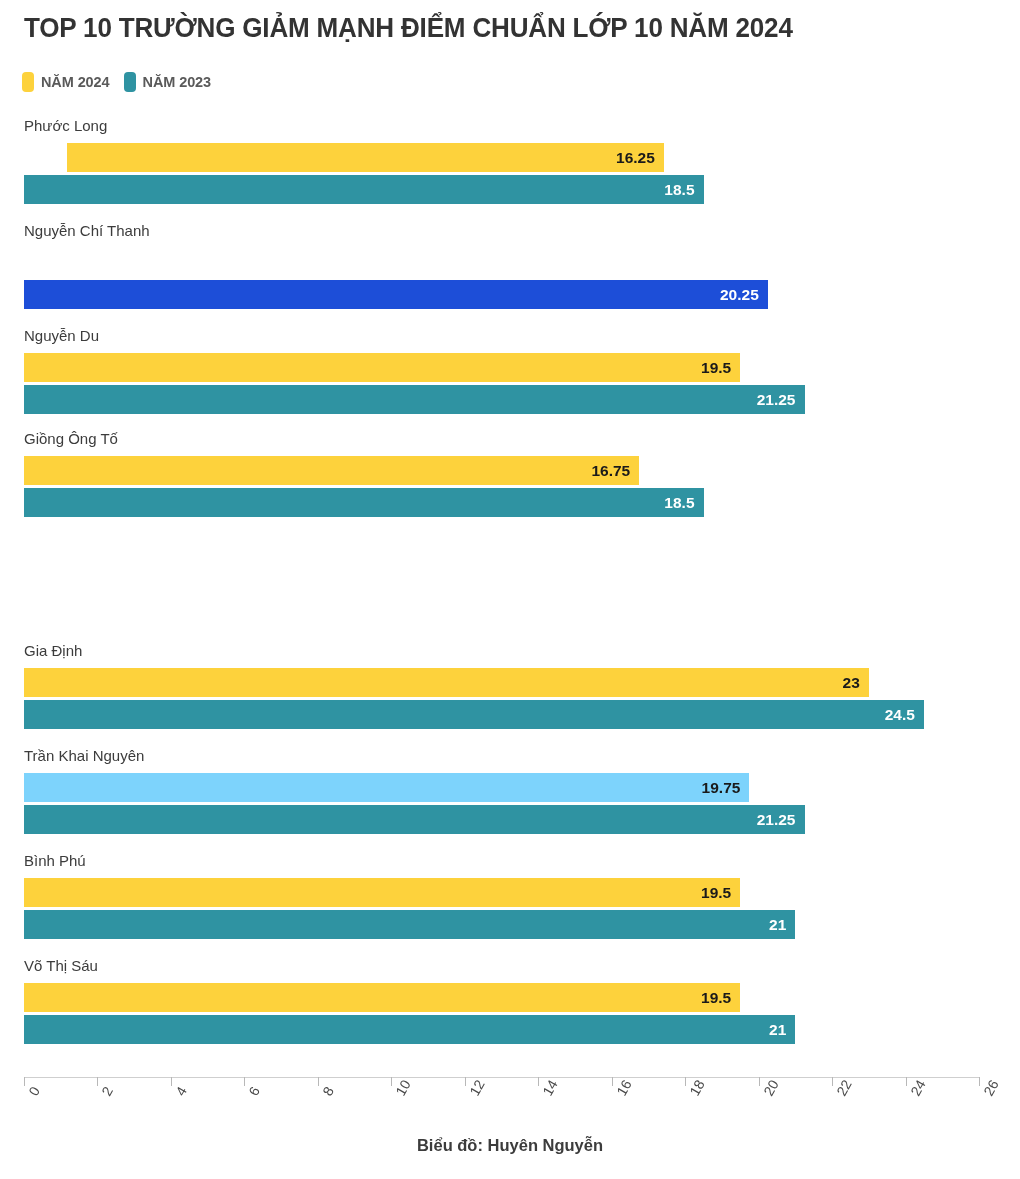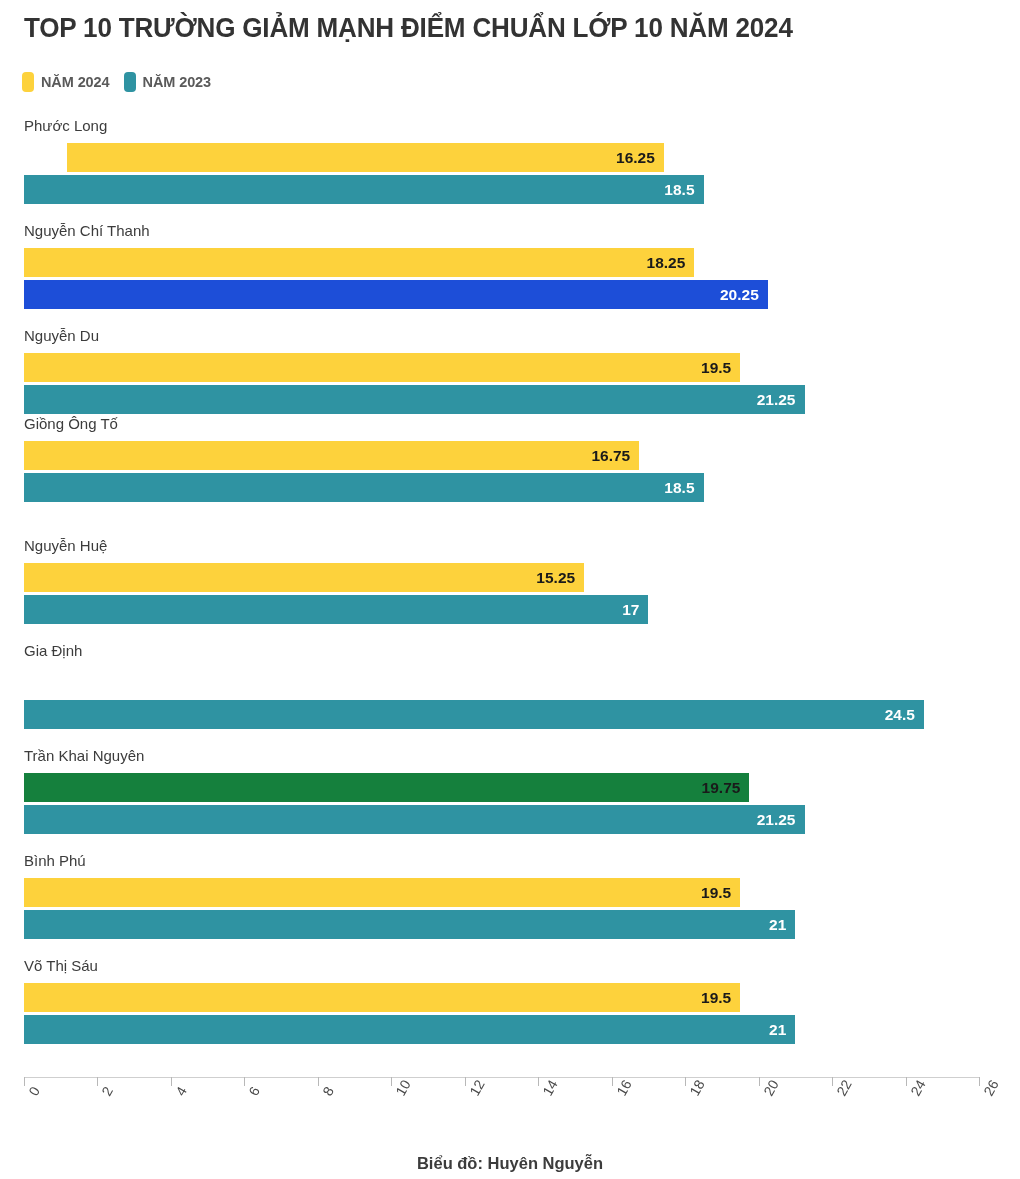--- a/index.html
+++ b/index.html
@@ -163,21 +163,20 @@
   
   .caption {
     position: absolute;
     left: 0;
     top: 1136px;
     width: 1020px;
     text-align: center;
     font-size: 16.5px;
     font-weight: bold;
     color: #3c3c3c;
-    margin-top: 18px;
   }
 </style>
 </head>
 <body>
 
 <div class="chart-root">
 
   <div class="chart-title">TOP 10 TRƯỜNG GIẢM MẠNH ĐIỂM CHUẨN LỚP 10 NĂM 2024</div>
 
   <div class="legend" id="legend">
@@ -196,63 +195,54 @@
         <div class="group-label">Phước Long</div>
         <div class="bar bar-2024" style="width: 596.862px; background: rgb(253, 210, 60); margin-left: 43px;">
           <span class="bar-value">16.25</span>
         </div>
         <div class="bar bar-2023" style="width: 679.505px; background: rgb(47, 147, 162);">
           <span class="bar-value">18.5</span>
         </div>
       </div>
       <div class="group" style="top: 105px; text-align: center;">
         <div class="group-label">Nguyễn Chí Thanh</div>
-        <div class="bar bar-2024" style="width: 670.322px; background: rgb(253, 210, 60);">
-          <span class="bar-value">18.25</span>
-        </div>
         <div class="bar bar-2023" style="width: 743.782px; background: #1d4ed8;">
           <span class="bar-value">20.25</span>
         </div>
       </div>
       <div class="group" style="top: 210px;">
         <div class="group-label">Nguyễn Du</div>
         <div class="bar bar-2024" style="width: 716.235px; background: rgb(253, 210, 60);">
           <span class="bar-value">19.5</span>
         </div>
         <div class="bar bar-2023" style="width: 780.512px; background: rgb(47, 147, 162);">
           <span class="bar-value">21.25</span>
         </div>
       </div>
-      <div class="group" style="top: 298px;">
+      <div class="group" style="top: 313px;">
         <div class="group-label">Giồng Ông Tố</div>
         <div class="bar bar-2024" style="width: 615.227px; background: rgb(253, 210, 60);">
           <span class="bar-value">16.75</span>
         </div>
         <div class="bar bar-2023" style="width: 679.505px; background: rgb(47, 147, 162);">
           <span class="bar-value">18.5</span>
         </div>
       </div>
-      <div class="group" style="top: 420px;">
-        <div class="group-label">Nguyễn Huệ</div>
-        <div class="bar bar-2024" style="width: 560.132px; background: rgb(253, 210, 60);">
-          <span class="bar-value">15.25</span>
-        </div>
-        <div class="bar bar-2023" style="width: 624.41px; background: rgb(47, 147, 162);">
-          <span class="bar-value">17</span>
-        </div>
-      </div>
       <div class="group" style="top: 525px;">
         <div class="group-label">Gia Định</div>
+        <div class="bar bar-2024" style="width: 844.79px; background: rgb(253, 210, 60);">
+          <span class="bar-value">23</span>
+        </div>
         <div class="bar bar-2023" style="width: 899.885px; background: rgb(47, 147, 162);">
           <span class="bar-value">24.5</span>
         </div>
       </div>
       <div class="group" style="top: 630px;">
         <div class="group-label">Trần Khai Nguyên</div>
-        <div class="bar bar-2024" style="width: 725.417px; background: #15803d;">
+        <div class="bar bar-2024" style="width: 725.417px; background: #7dd3fc;">
           <span class="bar-value">19.75</span>
         </div>
         <div class="bar bar-2023" style="width: 780.512px; background: rgb(47, 147, 162);">
           <span class="bar-value">21.25</span>
         </div>
       </div>
       <div class="group" style="top: 735px; padding-left: 32px;">
         <div class="group-label">Bình Phú</div>
         <div class="bar bar-2024" style="width: 716.235px; background: rgb(253, 210, 60);">
           <span class="bar-value">19.5</span>

